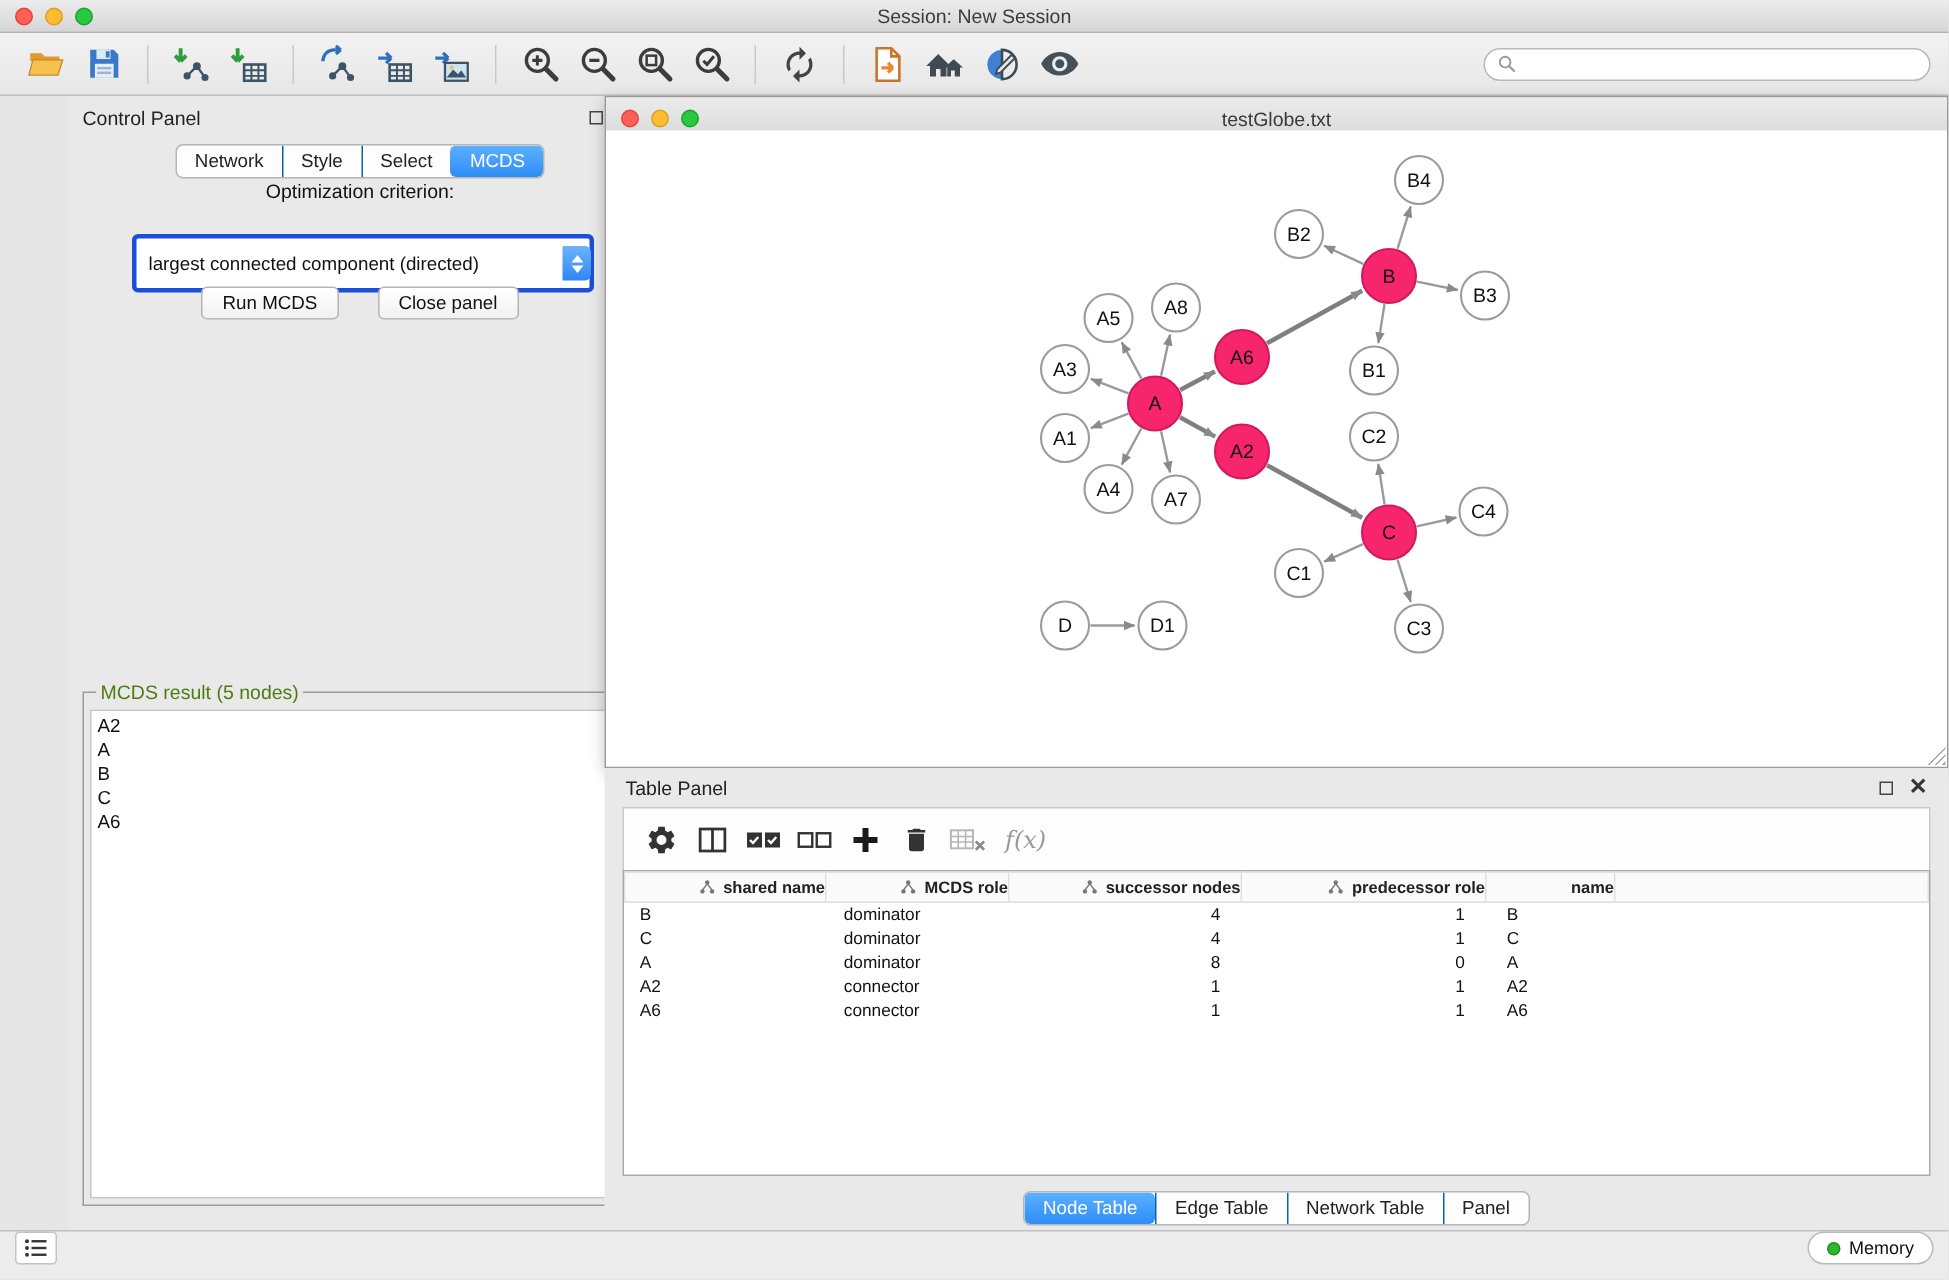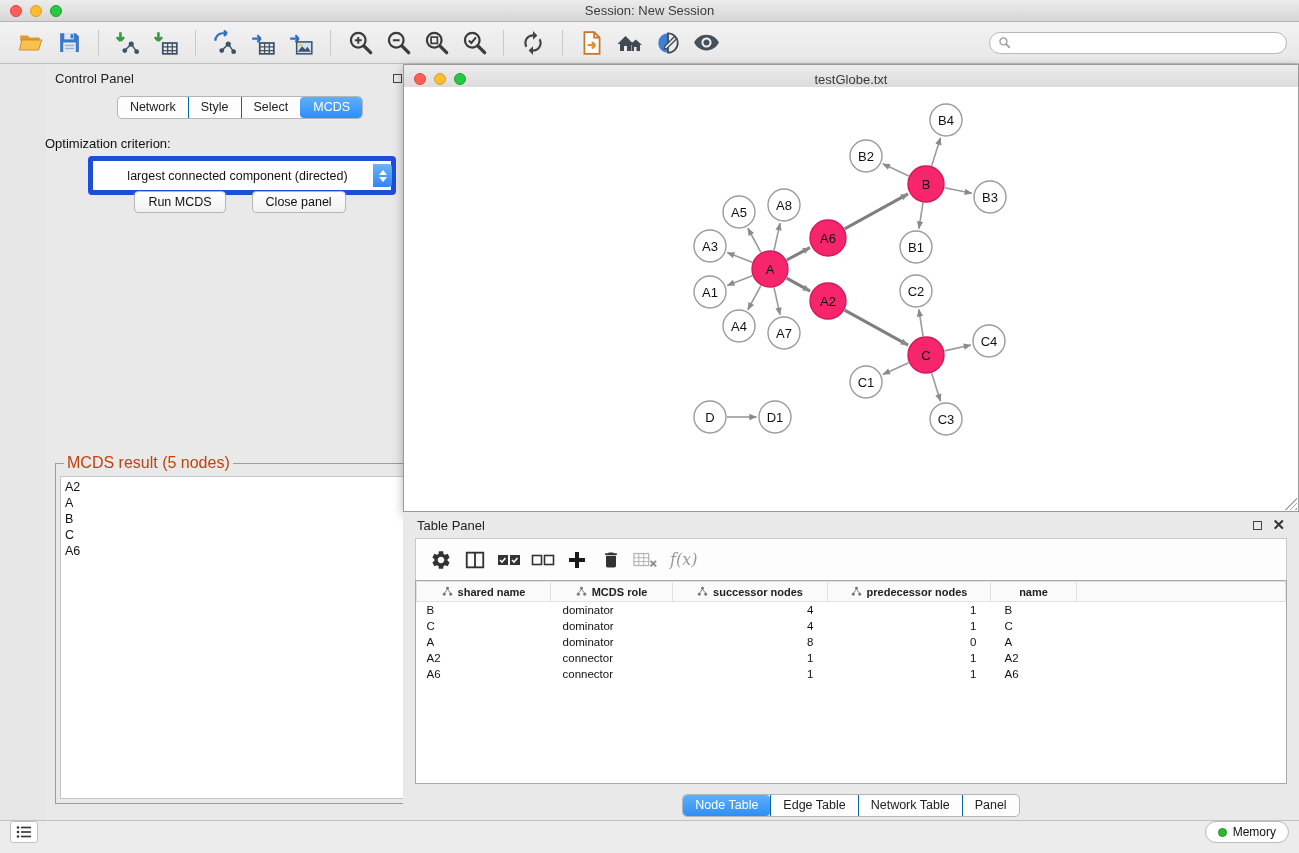--- a/index.html
+++ b/index.html
@@ -42,44 +42,44 @@
 
   .tabbar { display:inline-flex; background:#fdfdfd; border:1px solid #b5b5b5;
     border-radius:5px; overflow:hidden; }
   .tab { padding:2px 12px; font-size:12.5px; color:#222; border-left:1px solid #0369a1;
     line-height:17px; white-space:nowrap; cursor:default; }
   .tab:first-child { border-left:none; }
   .tab.active { background:linear-gradient(#5cb0ff,#2e8df6); color:#fff; border-radius:4px;
     border-left-color:transparent; }
   .cp-tabs { position:absolute; top:32px; left:0; right:0; text-align:center; }
 
-  .opt-label { position:absolute; top:72px; left:0; right:0; 
+  .opt-label { position:absolute; top:56px; left:0; right:0; text-align:center;
     font-size:13px; color:#111; }
   .dropdown { position:absolute; top:92px; left:43px; width:308px; height:39px;
-    background:#fff; border:5px solid #1d4ed8; border-radius:4px;
-    display:flex; align-items:center;text-align:center; }
+    background:#fff; border:3px solid #1d4ed8; border-radius:4px;
+    display:flex; align-items:center; }
   .dropdown .dd-text { flex:1; font-size:12.5px; color:#111; padding-left:8px;
     white-space:nowrap; overflow:hidden; }
   .dd-stepper { width:19px; height:23px; margin:-1px; border-radius:0 4px 4px 0;
     background:linear-gradient(#6db3fb,#2f86f6); display:flex; flex-direction:column;
     align-items:center; justify-content:center; gap:2px; }
   .dd-up { width:0; height:0; border-left:4px solid transparent; border-right:4px solid transparent;
     border-bottom:5px solid #fff; }
   .dd-down { width:0; height:0; border-left:4px solid transparent; border-right:4px solid transparent;
     border-top:5px solid #fff; }
 
   .cp-buttons { position:absolute; top:127px; left:0; right:0; display:flex;
     justify-content:center; gap:26px; }
   .btn { background:linear-gradient(#ffffff,#f1f1f1); border:1px solid #b6b6b6;
     border-radius:4px; height:22px; padding:0 13px; font-size:12.5px; color:#111;
     font-family:"Liberation Sans", sans-serif; cursor:default; }
 
   .result-fieldset { position:absolute; left:10px; right:9px; top:390px; bottom:16px;
     border:1px solid #9c9c9c; padding:4px; }
-  .result-fieldset legend { font-size:16px; color:#c2410c; margin-left:4px; padding:0 3px; }
+  .result-fieldset legend { font-size:13px; color:#4d7c0f; margin-left:4px; padding:0 3px; }
   .result-list { width:100%; height:100%; background:#fff; border:1px solid #c6c6c6;
     overflow:auto; font-size:12.5px; line-height:16px; padding:2px 4px; color:#111; }
 
   
   .net-window { position:absolute; top:64px; left:403px; width:896px; height:448px;
     background:#fff; border:1px solid #9a9a9a; box-shadow:0 3px 10px rgba(0,0,0,.28); }
   .net-titlebar { position:absolute; top:0; left:0; right:0; height:29px;
     background:linear-gradient(#ececec,#d8d8d8); border-bottom:1px solid #b5b5b5;
     display:flex; align-items:center; }
   .net-title { position:absolute; left:0; right:0; text-align:center; font-size:13px; color:#3a3a3a; }
@@ -99,21 +99,21 @@
   .tp-toolbar { height:42px; background:#fdfdfd; border:1px solid #c9c9c9; margin:0 12px;
     border-bottom:none; display:flex; align-items:center; padding:0 10px; gap:4px; }
   .tp-tool { width:30px; height:30px; display:flex; align-items:center; justify-content:center; }
   .fx { font-family:"DejaVu Serif", serif; font-style:italic; font-size:16px; color:#9a9a9a;
     margin-left:6px; }
   .tp-table-wrap { flex:1; margin:0 12px 6px 12px; background:#fff; border:1px solid #a9a9a9;
     overflow:hidden; }
   table.node-table { border-collapse:collapse; table-layout:fixed; width:100%; }
   table.node-table th { background:#fafafa; border:1px solid #e1e1e1; height:20px;
     font-size:11px; font-weight:bold; color:#222; }
-  .th-inner { display:flex; align-items:center; justify-content:center; gap:5px; }
+  .th-inner { display:flex; align-items:center; justify-content:flex-end; gap:5px; }
   table.node-table td { height:16px; font-size:11.5px; color:#111; white-space:nowrap;
     overflow:hidden; }
   td.c0 { padding-left:10px; } td.c1 { padding-left:12px; }
   td.c2 { text-align:right; padding-right:14px; } td.c3 { text-align:right; padding-right:14px; }
   td.c4 { padding-left:14px; }
   .tp-tabs { height:30px; display:flex; justify-content:center; align-items:center; }
 
   
   .statusbar { position:absolute; bottom:0; left:0; right:0; height:33px;
     background:#ececec; border-top:1px solid #c0c0c0; display:flex; align-items:flex-start;
@@ -495,21 +495,21 @@
                 </span>
             </th>
             <th>
               <span class="th-inner">
                   <svg width="11" height="11" viewBox="0 0 12 12">
                     <circle cx="6" cy="2.5" r="1.6" fill="#777"></circle>
                     <circle cx="2.5" cy="9" r="1.6" fill="#777"></circle>
                     <circle cx="9.5" cy="9" r="1.6" fill="#777"></circle>
                     <path d="M6 3.5L2.5 8M6 3.5L9.5 8" stroke="#777" stroke-width="1"></path>
                   </svg>
-                  <span>predecessor nodes</span>
+                  <span>predecessor role</span>
                 </span>
             </th>
             <th>
               <span class="th-inner">
                   <span>name</span>
                 </span>
             </th>
             <th></th>
           </tr>
         </thead>

